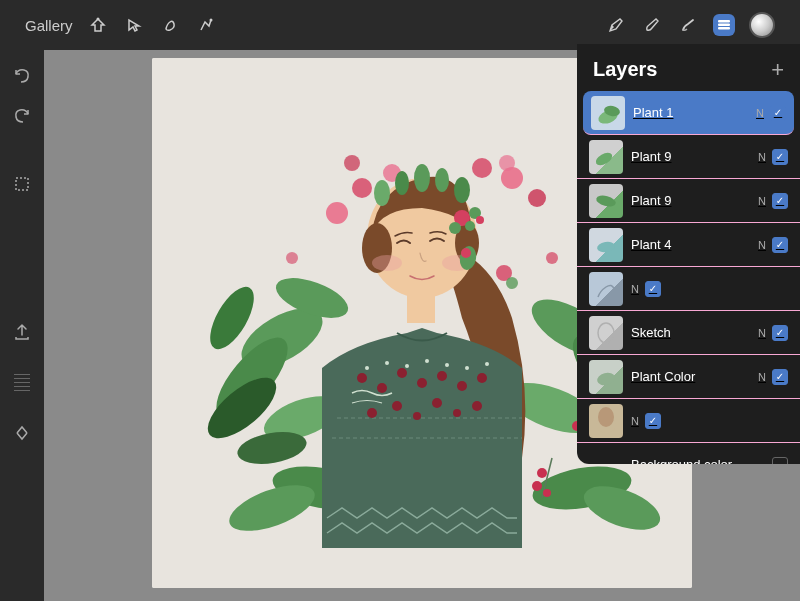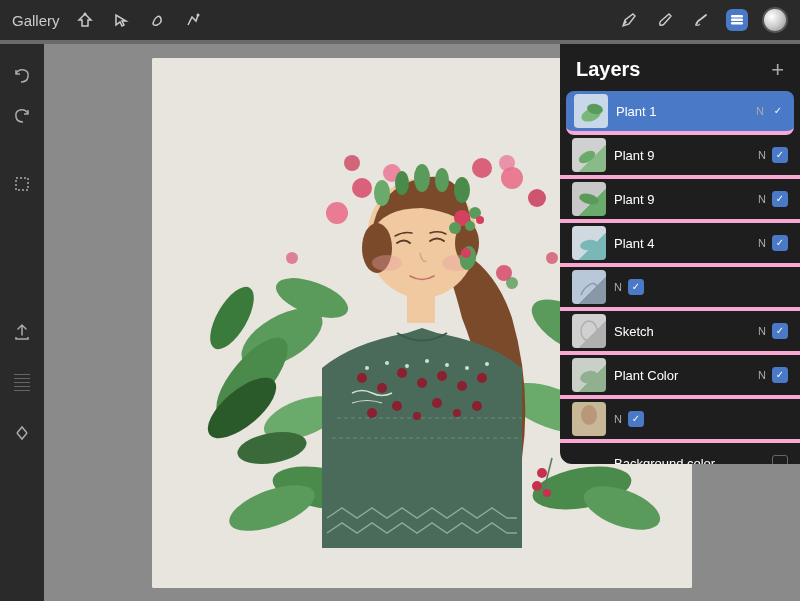--- a/index.html
+++ b/index.html
@@ -9,26 +9,26 @@
       background: #6b6b6b;
       font-family: -apple-system, BlinkMacSystemFont, 'Helvetica Neue', sans-serif;
       overflow: hidden;
       position: relative;
     }
 
     
     #toolbar {
       position: absolute;
       top: 0; left: 0; right: 0;
-      height: 40px;
+      height: 50px;
       background: #2a2a2a;
       display: flex;
       align-items: center;
       justify-content: space-between;
-      padding: 0 12px;
+      padding: 0 25px;
       z-index: 10;
     }
     #toolbar-left {
       display: flex;
       align-items: center;
       gap: 14px;
     }
     #toolbar-right {
       display: flex;
       align-items: center;
@@ -102,21 +102,21 @@
       position: relative;
       overflow: hidden;
       border-radius: 2px;
     }
 
     
     #layers-panel {
       position: absolute;
       top: 44px;
       right: 0;
-      width: 240px;
+      width: 223px;
       height: 420px;
       background: #1e1e1e;
       border-radius: 0 0 0 12px;
       z-index: 20;
       overflow: hidden;
     }
     #layers-header {
       display: flex;
       align-items: center;
       justify-content: space-between;
@@ -135,21 +135,22 @@
     }
     #layers-list {
       overflow-y: auto;
     }
     .layer-row {
       display: flex;
       align-items: center;
       padding: 4px 12px;
       height: 44px;
       cursor: pointer;
-      border-bottom: 4px solid #f9a8d4;
+      border-bottom: 1px solid #f9a8d4;
+      text-decoration: underline;
     }
     .layer-row.active {
       background: #4a7ac7;
       border-radius: 8px;
       margin: 0 6px;
       padding: 4px 8px;
     }
     .layer-thumb {
       width: 34px;
       height: 34px;

